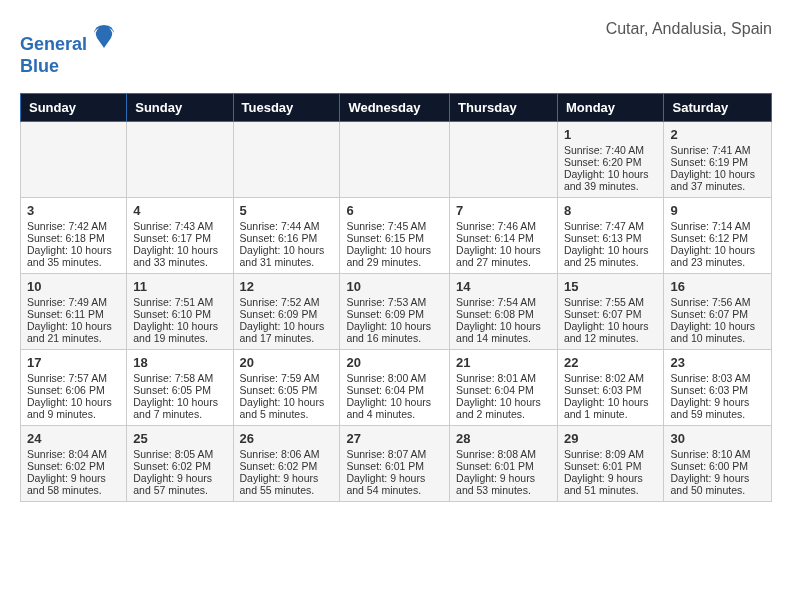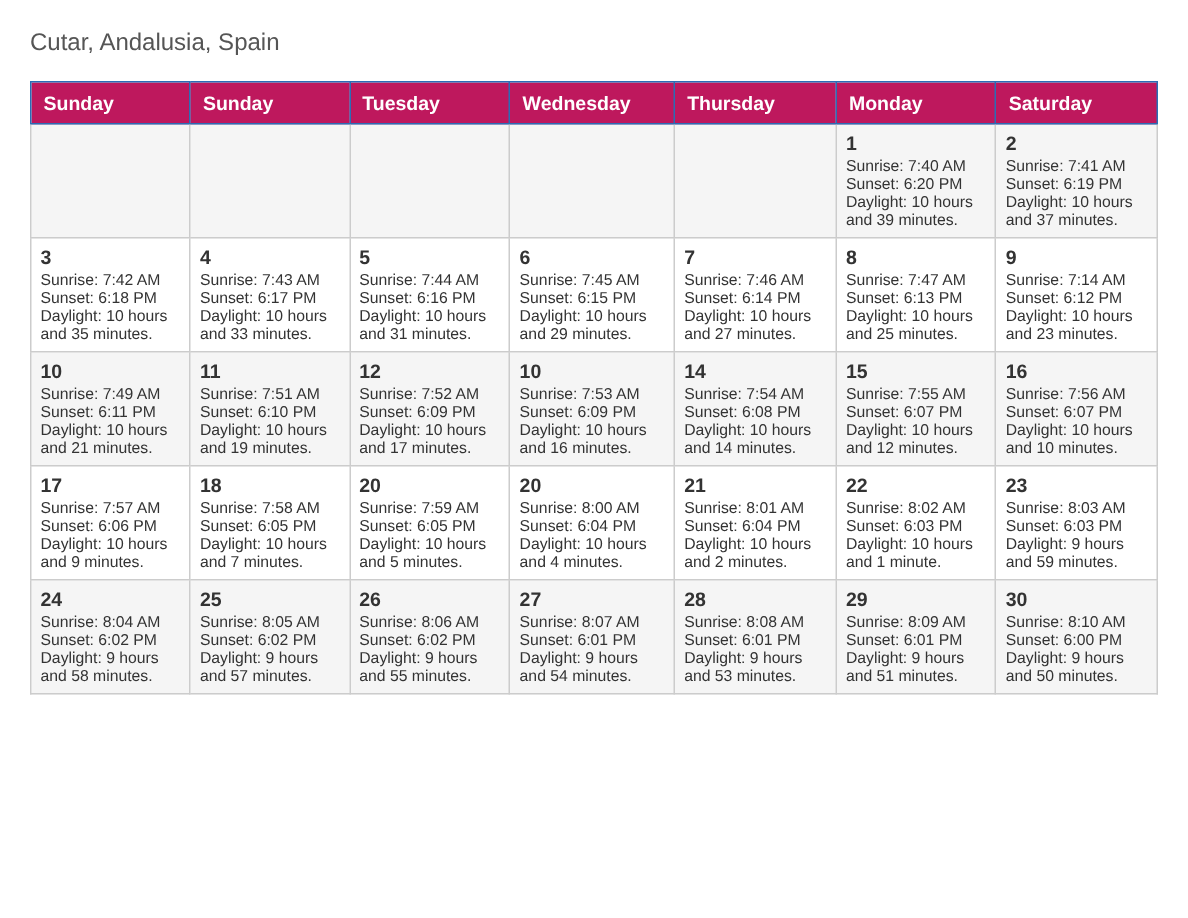--- a/index.html
+++ b/index.html
@@ -44,21 +44,21 @@
     }
     .location {
       font-size: 16px;
       color: #555;
     }
     table {
       width: 100%;
       border-collapse: collapse;
     }
     thead tr th {
-      background-color: #be185d;
+      background-color: #0f172a;
       color: #fff;
       font-size: 13px;
       padding: 6px 8px;
       text-align: left;
       border: 1px solid #2a6db5;
     }
     tbody tr td {
       vertical-align: top;
       border: 1px solid #ccc;
       padding: 5px 6px;
@@ -81,20 +81,30 @@
       margin-bottom: 2px;
     }
     .empty-cell {
       background: #f9f9f9;
     }
   </style>
 </head>
 <body>
 
 <div class="header">
+  <div class="logo">
+    <div>
+      <div class="logo-text">
+        <span>General</span><svg class="logo-icon" viewBox="0 0 30 30" xmlns="http://www.w3.org/2000/svg">
+            <path d="M15 5 Q25 5 25 15 Q25 10 20 8 Q25 12 22 18 L15 28 L8 18 Q5 12 10 8 Q5 10 5 15 Q5 5 15 5Z" fill="#2a6db5"></path>
+          </svg>
+        <br><span style="color:#2a6db5;">Blue</span>
+      </div>
+    </div>
+  </div>
   <div class="title-block">
     <div class="location">Cutar, Andalusia, Spain</div>
   </div>
 </div>
 
 <table>
   <thead>
     <tr id="header-row">
     <th>Sunday</th>
         <th>Sunday</th>

